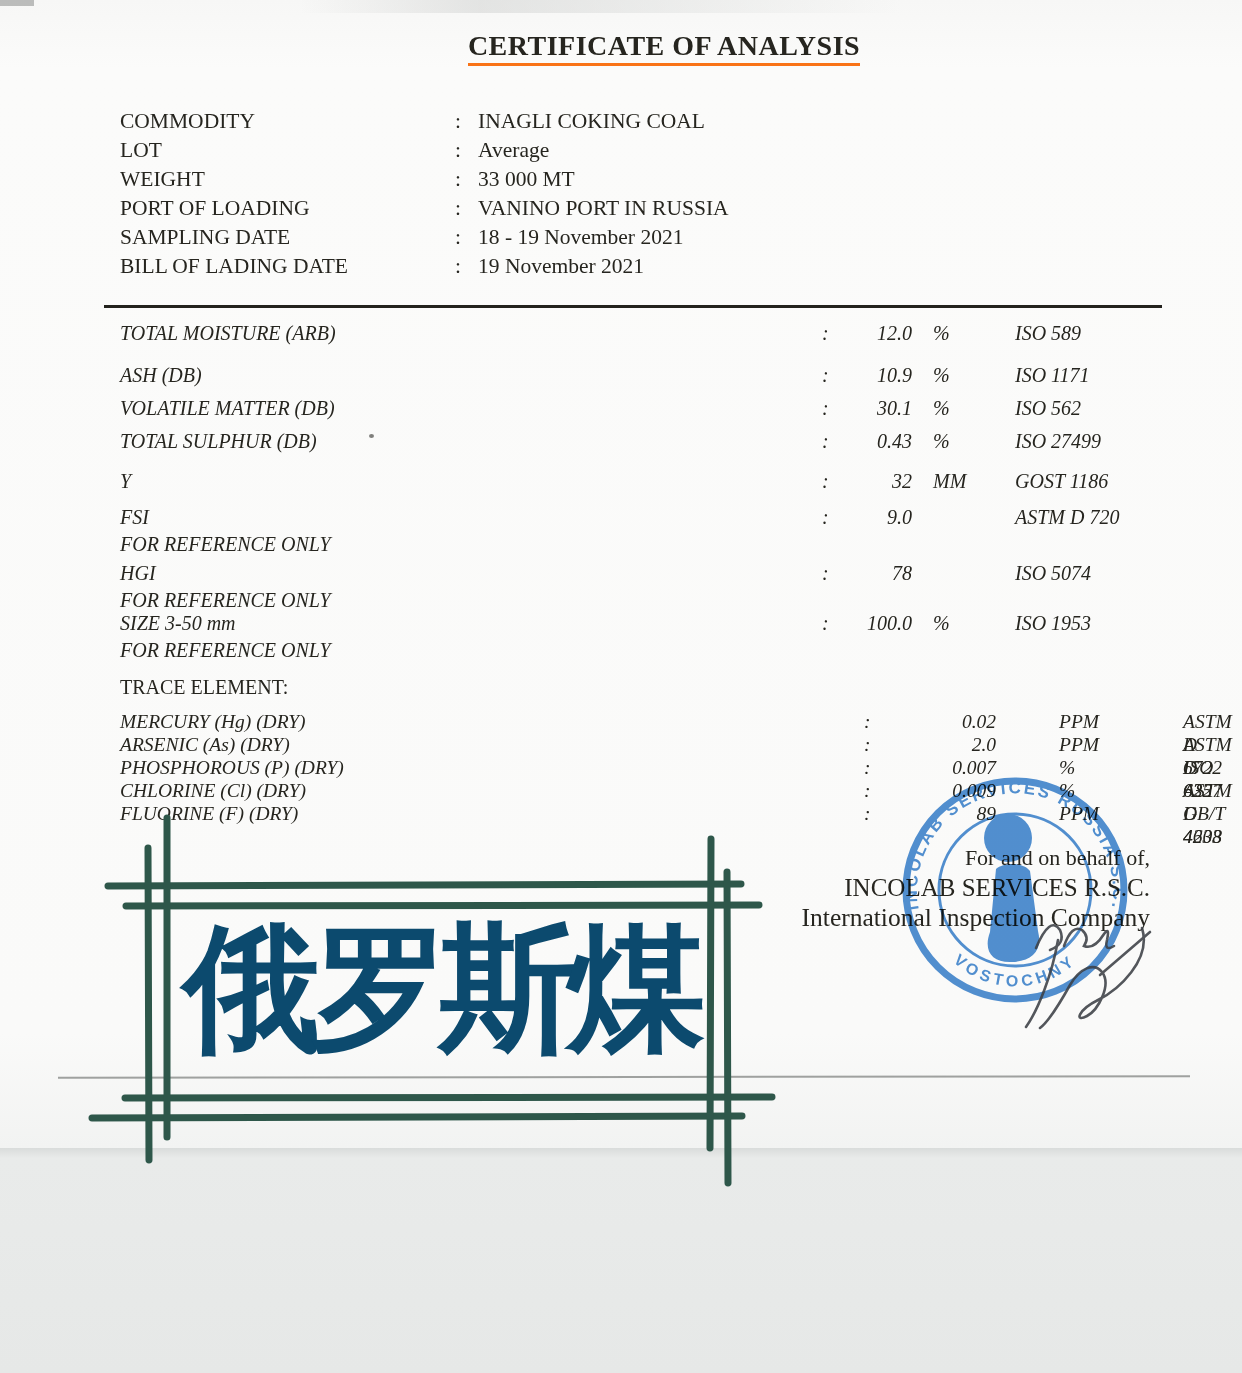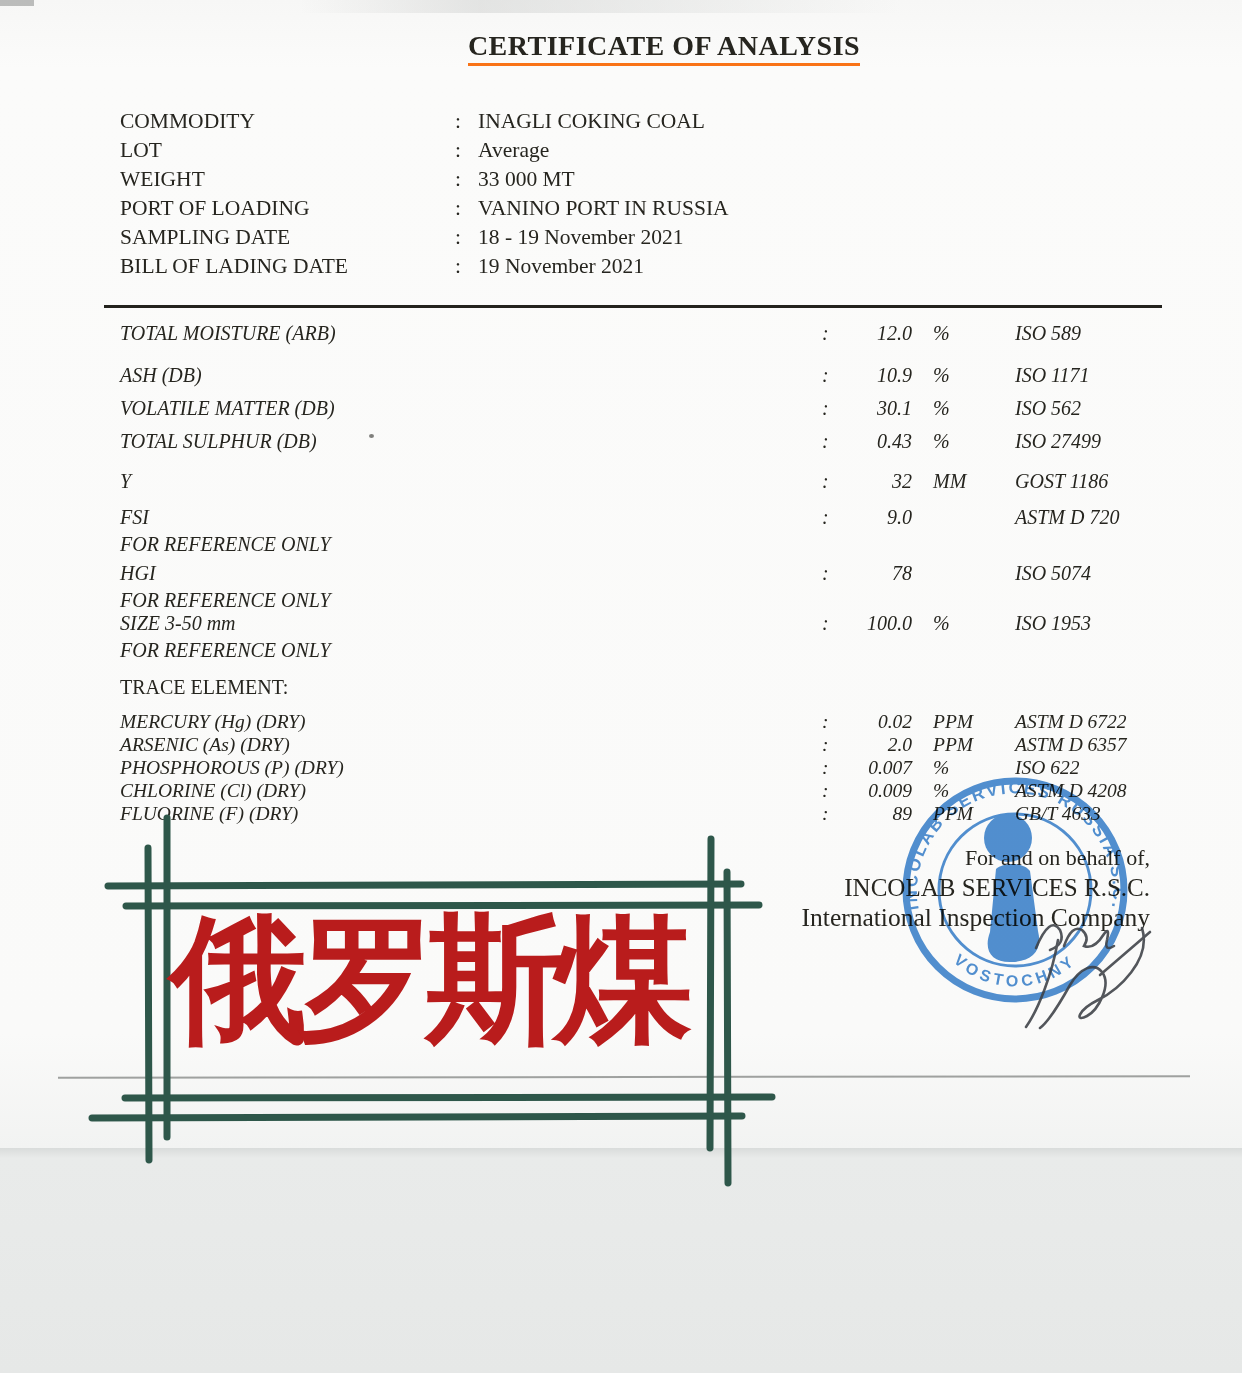--- a/index.html
+++ b/index.html
@@ -19,40 +19,40 @@
 
   .hfields{position:absolute;left:120px;top:107px;width:760px;}
   .hrow{display:grid;grid-template-columns:335px 23px 1fr;font-size:21.5px;line-height:29px;}
 
   .rule-top{position:absolute;left:104px;top:305px;width:1058px;height:3px;background:#23221d;}
   .rule-bottom{position:absolute;left:58px;top:1076px;width:1132px;height:2px;background:#8f928f;
         opacity:.85;transform:rotate(-0.08deg);}
 
   .row{position:absolute;left:120px;width:1070px;display:grid;
        grid-template-columns:702px 20px 70px 103px 1fr;font-size:20px;line-height:23px;font-style:italic;}
-  .row.trace{font-size:19.5px;}
+  .row.trace{font-size:19.5px;gap:42px;}
   .c-val{text-align:right;}
   .c-unit{padding-left:21px;}
   .c-note{display:block;margin-top:4px;}
 
   .trace-label{position:absolute;left:120px;top:676px;font-size:20px;}
 
   .signoff{position:absolute;right:92px;top:843px;text-align:right;z-index:3;line-height:30px;}
   .signoff .l1{font-size:22px;}
   .signoff .l2{font-size:25px;}
   .signoff .l3{font-size:25.5px;}
 
   .stamp{position:absolute;left:890px;top:765px;width:250px;height:250px;z-index:4;
          mix-blend-mode:multiply;opacity:.9;}
   .sig{position:absolute;left:1000px;top:860px;width:180px;height:200px;z-index:5;opacity:.88;}
 
   .wm-frame{position:absolute;left:0;top:0;width:1242px;height:1373px;z-index:6;pointer-events:none;}
-  .wm-text{position:absolute;left:170px;top:921px;z-index:6;font-size:138px;line-height:1;
-        font-weight:bold;letter-spacing:-10px;color:#b91c1c;
-        font-family:Liberation Mono, monospace;}
+  .wm-text{position:absolute;left:183px;top:921px;z-index:6;font-size:138px;line-height:1;
+        font-weight:bold;letter-spacing:-10px;color:#0c4a6e;
+        font-family:Liberation Serif, serif;}
   .dot-artifact{position:absolute;left:369px;top:434px;width:5px;height:4px;border-radius:50%;
         background:#4a4a46;opacity:.7;}
 </style>
 </head>
 <body>
 
 <div class="page"></div>
 <div class="smudge"></div>
 <div class="corner-mark"></div>
 <div class="bottom-area"></div>

